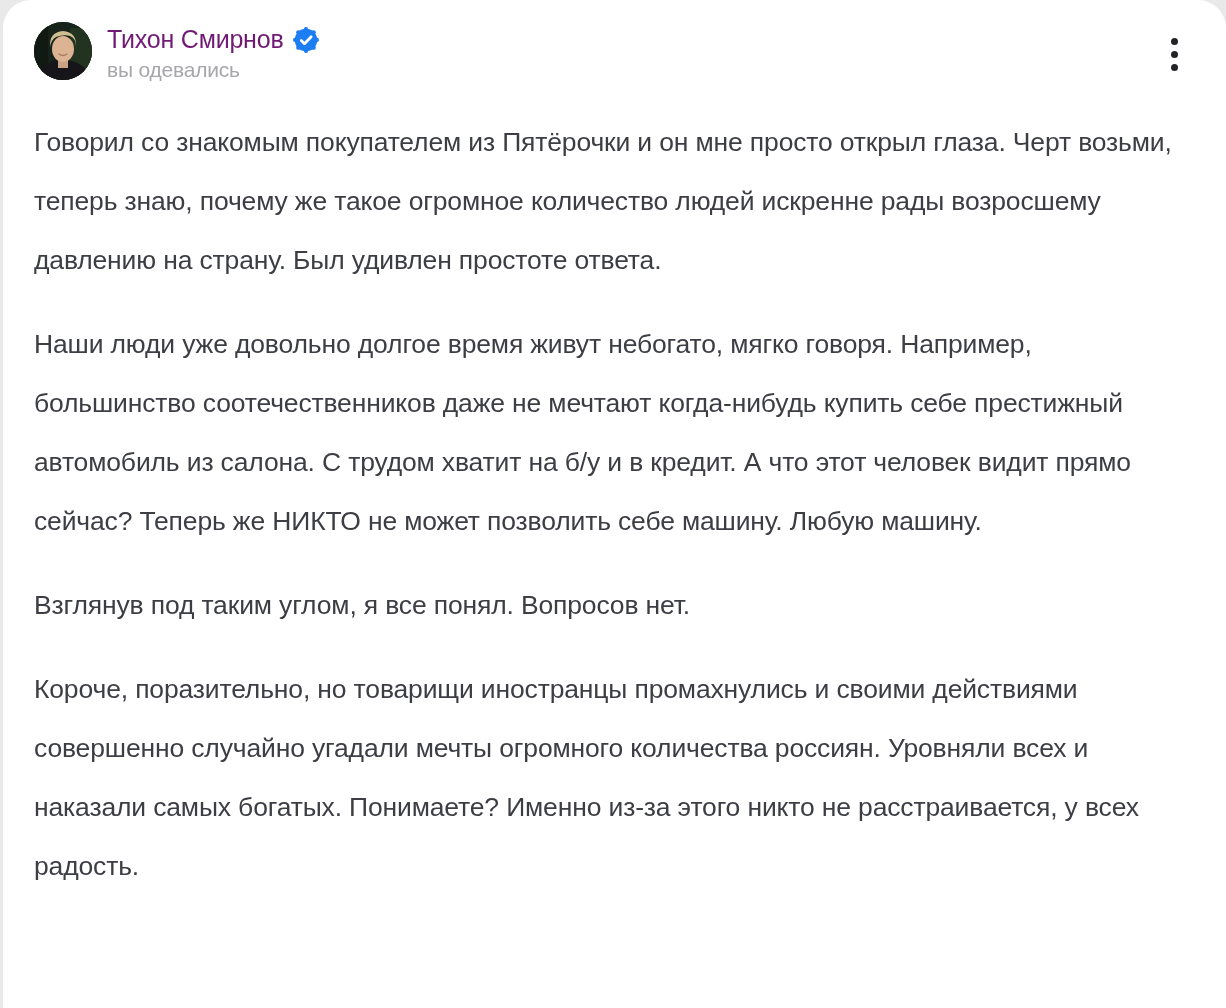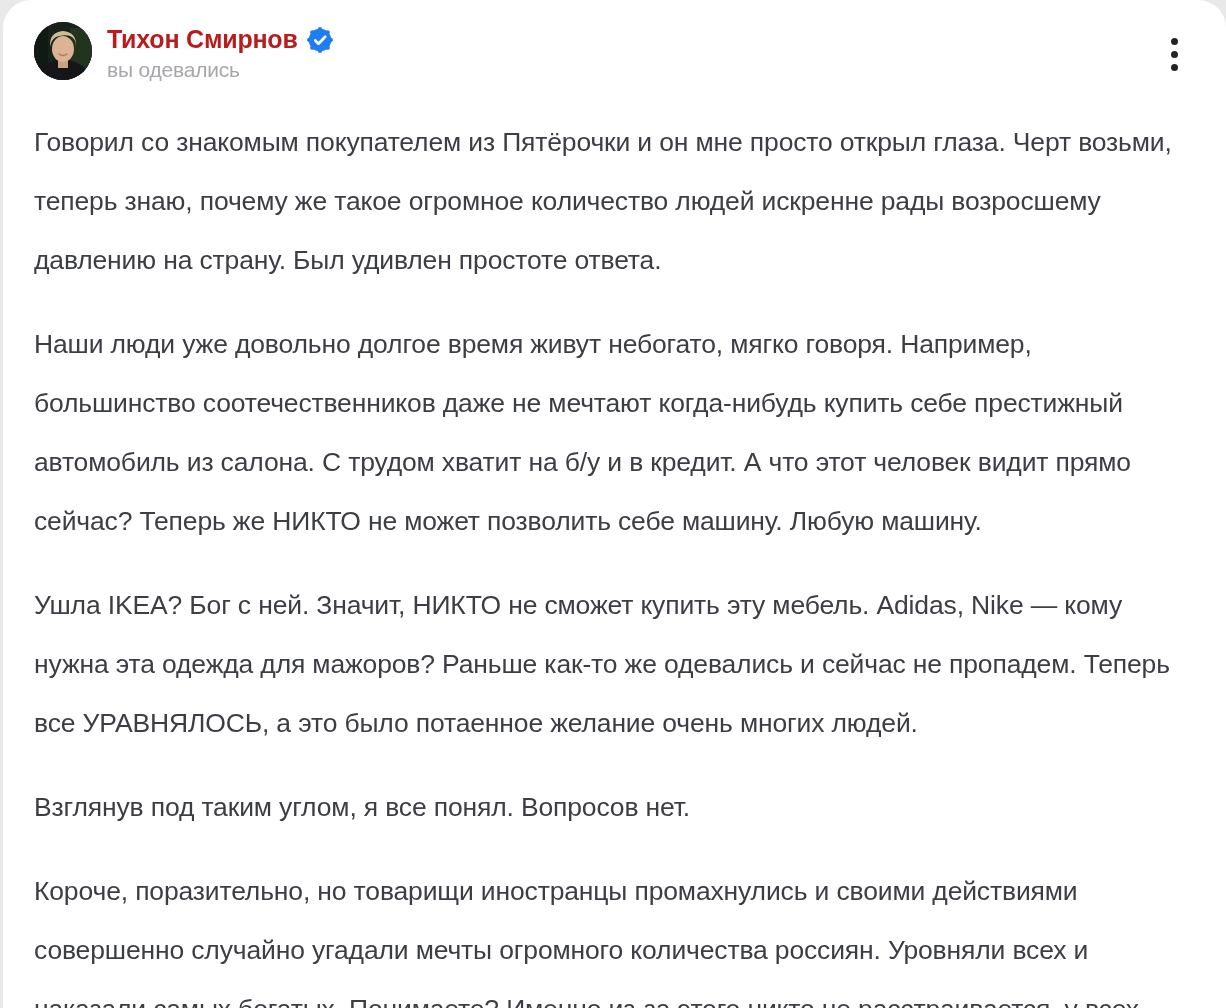--- a/index.html
+++ b/index.html
@@ -25,22 +25,22 @@
     border-radius: 50%;
     overflow: hidden;
     flex: 0 0 58px;
     background: #1a241c;
   }
   .avatar-wrap svg { display: block; }
   .author-block { margin-left: 15px; flex: 1 1 auto; }
   .author-row { display: flex; align-items: center; gap: 9px; margin-top: 3px; }
   .author-name {
     font-size: 25px;
-    font-weight: 700;
-    color: #b91c1c;
+    font-weight: 400;
+    color: #701a75;
     letter-spacing: -0.2px;
   }
   .verified { width: 26px; height: 26px; display: inline-block; }
   .subscribed {
     margin-top: 4px;
     font-size: 21px;
     color: #a7a7ab;
     letter-spacing: -0.2px;
   }
   .kebab {
@@ -123,18 +123,17 @@
     <button class="kebab" aria-label="menu">
       <span class="dot"></span>
       <span class="dot"></span>
       <span class="dot"></span>
     </button>
   </div>
 
   <div class="post-body">
     <p>Говорил со знакомым покупателем из Пятёрочки и он мне просто открыл глаза. Черт возьми, теперь знаю, почему же такое огромное количество людей искренне рады возросшему давлению на страну. Был удивлен простоте ответа.</p>
     <p>Наши люди уже довольно долгое время живут небогато, мягко говоря. Например, большинство соотечественников даже не мечтают когда-нибудь купить себе престижный автомобиль из салона. С трудом хватит на б/у и в кредит. А что этот человек видит прямо сейчас? Теперь же НИКТО не может позволить себе машину. Любую машину.</p>
-    <p>Ушла IKEA? Бог с ней. Значит, НИКТО не сможет купить эту мебель. Adidas, Nike — кому нужна эта одежда для мажоров? Раньше как-то же одевались и сейчас не пропадем. Теперь все УРАВНЯЛОСЬ, а это было потаенное желание очень многих людей.</p>
     <p>Взглянув под таким углом, я все понял. Вопросов нет.</p>
     <p>Короче, поразительно, но товарищи иностранцы промахнулись и своими действиями совершенно случайно угадали мечты огромного количества россиян. Уровняли всех и наказали самых богатых. Понимаете? Именно из-за этого никто не расстраивается, у всех радость.</p>
   </div>
 
 </div>
 
 </body></html>

